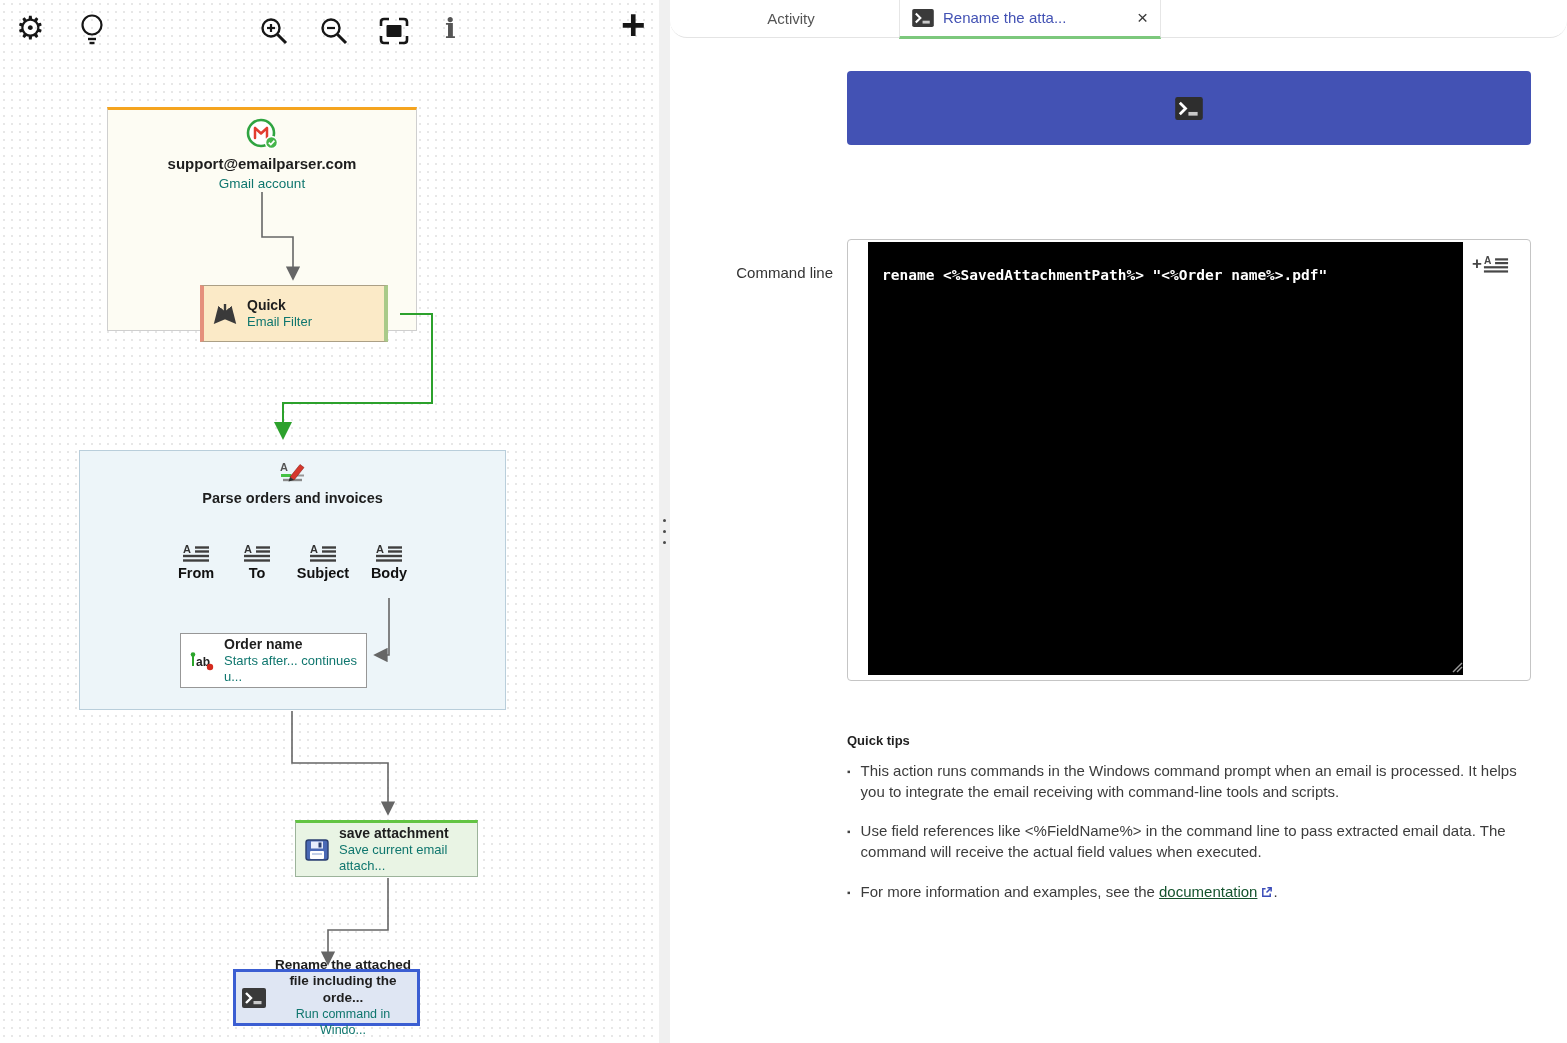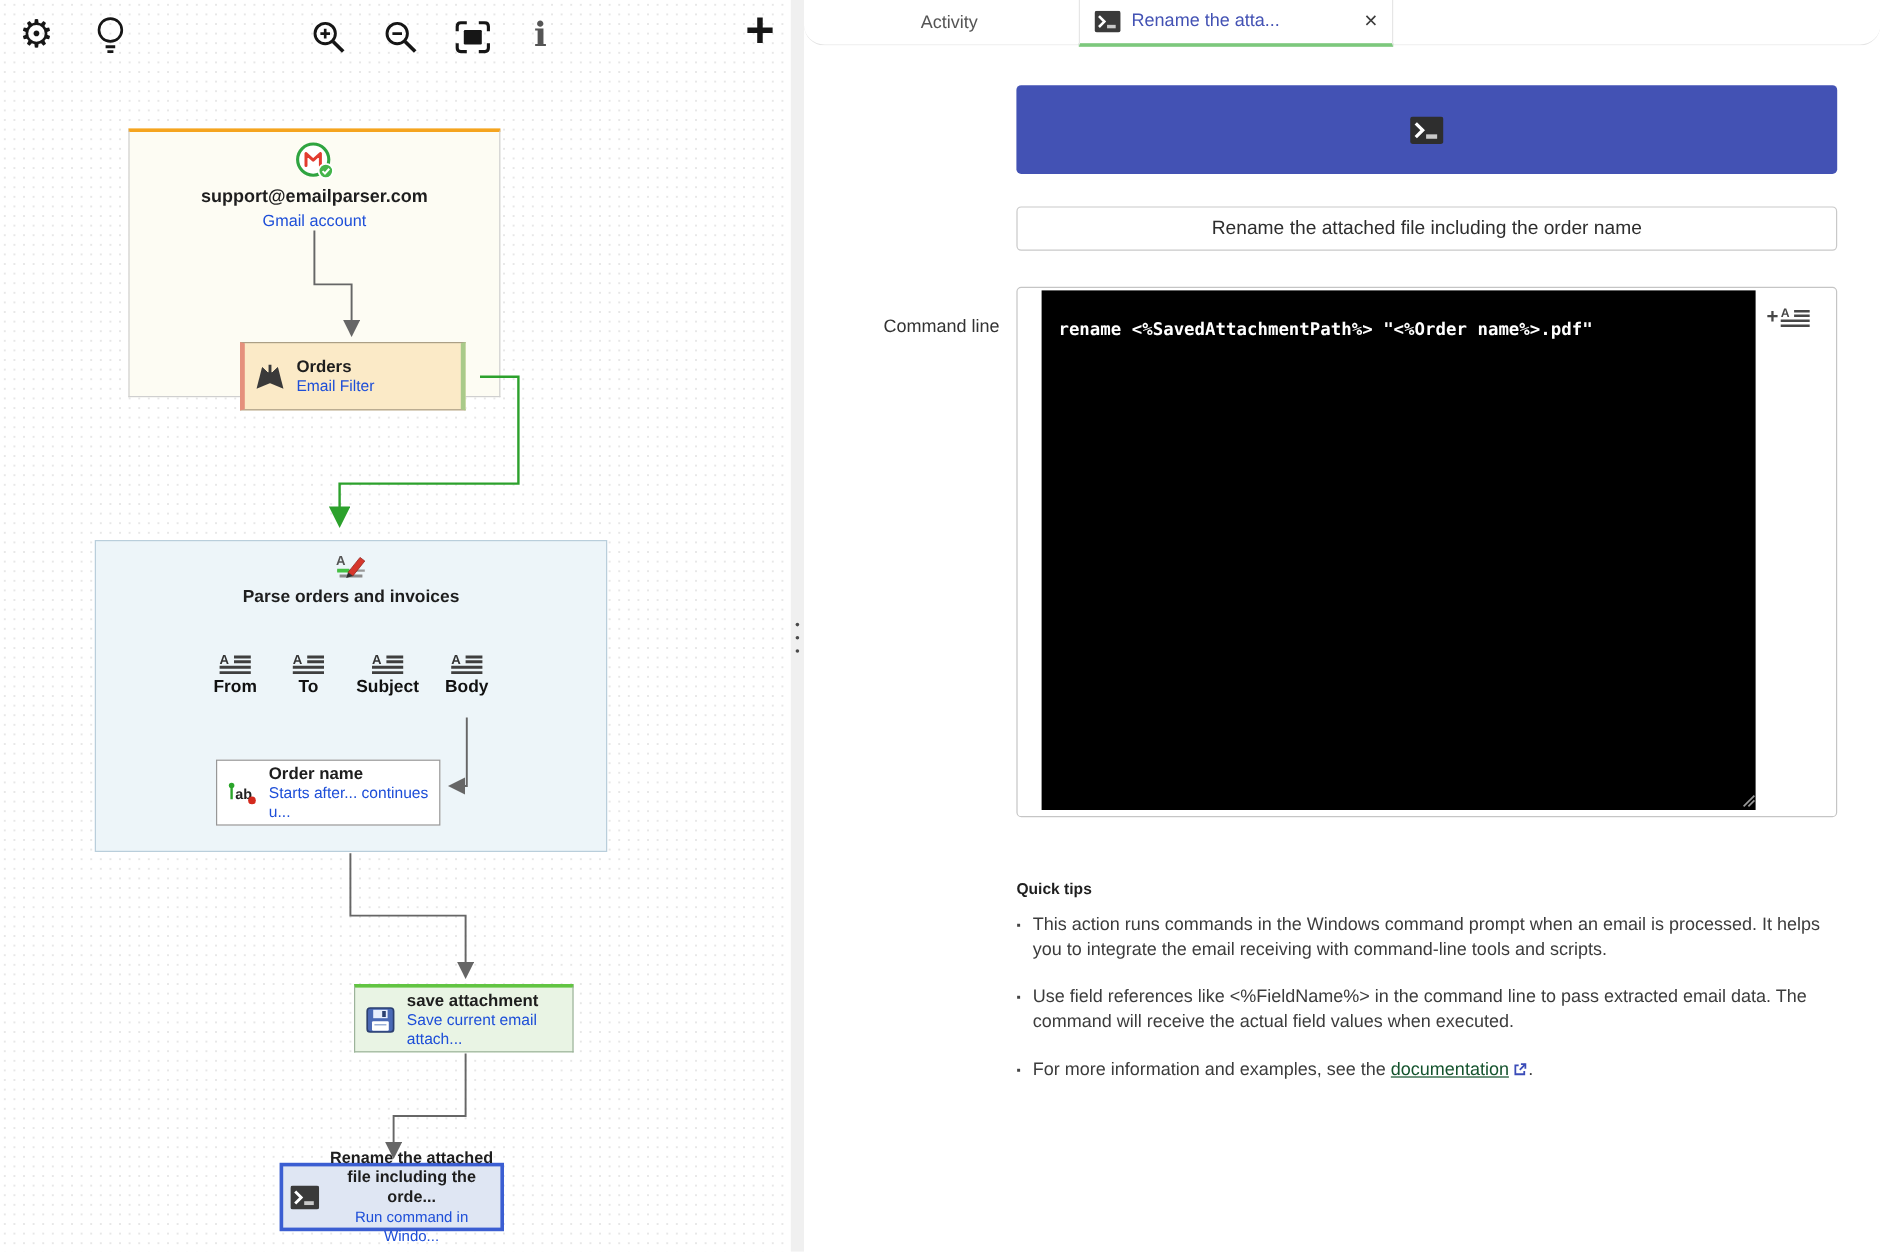--- a/index.html
+++ b/index.html
@@ -29,21 +29,21 @@
     background:#fbeac7; border:1px solid #ab9f85;
     border-left:4px solid #e5907c; border-right:4px solid #a9ca89; }
   #ordername-node { left:180px; top:633px; width:187px; height:55px;
     background:#fff; border:1px solid #979797; }
   #save-node { left:295px; top:820px; width:183px; height:57px;
     background:#e9f4e4; border:1px solid #9cb39a; border-top:3px solid #62c442; }
   #rename-node { left:233px; top:969px; width:187px; height:57px;
     background:#dfe6f3; border:3px solid #3b5ed2; padding:4px 6px; }
 
   .node-title { font-size:14px; font-weight:bold; color:#1e1e1e; line-height:1.25; }
-  .node-sub   { font-size:13px; color:#1d4ed8; line-height:1.25; }
+  .node-sub   { font-size:13px; color:#0f766e; line-height:1.25; }
   .tight .node-title { font-size:13.5px; }
   .tight .node-sub { font-size:12.5px; }
 
   #gmail-group .node-title { font-size:15px; margin-top:3px; }
   #gmail-group .node-sub { font-size:13.5px; margin-top:2px; }
   #parser-group .node-title { font-size:14.5px; margin-top:2px; }
   #parser-group .node-sub { font-size:13.5px; margin-top:1px; }
 
   .pfield { position:absolute; transform:translateX(-50%); text-align:center; width:80px; }
   .pfield .flabel { font-size:14.5px; font-weight:bold; color:#111; margin-top:2px; }
@@ -160,21 +160,21 @@
             <marker id="fa" markerWidth="7" markerHeight="7" refX="4" refY="3.5" orient="auto">
               <path d="M0,0 L7,3.5 L0,7 z" fill="#3a3a3a"></path>
             </marker>
           </defs>
         <line x1="13" y1="3" x2="13" y2="10" stroke="#3a3a3a" stroke-width="2.4"></line>
         <line x1="13" y1="10" x2="6.5" y2="17.5" stroke="#3a3a3a" stroke-width="2.4" marker-end="url(#fa)"></line>
         <line x1="13" y1="10" x2="19.5" y2="17.5" stroke="#3a3a3a" stroke-width="2.4" marker-end="url(#fa)"></line>
       </svg>
     </span>
     <span>
-      <div class="node-title">Orders</div>
+      <div class="node-title">Quick</div>
       <div class="node-sub">Email Filter</div>
     </span>
   </div>
 
   <div class="group" id="parser-group">
     <div style="margin-top:8px;">
       <svg class="inline" width="30" height="28" viewBox="0 0 30 28">
         <text x="2" y="12" font-size="11" font-weight="bold" fill="#555" font-family="Liberation Sans, sans-serif">A</text>
         <line x1="3" y1="16.5" x2="26" y2="16.5" stroke="#989898" stroke-width="2"></line>
         <line x1="3" y1="16.5" x2="13" y2="16.5" stroke="#44c144" stroke-width="3"></line>
@@ -324,21 +324,20 @@
   <button id="run-btn">
     <span>
       <svg width="28" height="23" viewBox="0 0 24 20">
         <rect x="0" y="0" width="24" height="20" rx="2" fill="#2e2e2e"></rect>
         <polyline points="4,5 9,10 4,15" fill="none" stroke="#fff" stroke-width="2.4"></polyline>
         <rect x="11.5" y="13" width="8" height="3.2" fill="#c9c9c9"></rect>
       </svg>
     </span>
   </button>
 
-  <input id="name-input" type="text" value="Rename the attached file including the order name" style="">
 
   <div id="cmd-label">Command line</div>
 
   <div id="cmd-box">
     <textarea id="cmd-text" spellcheck="false" style="">rename &lt;%SavedAttachmentPath%&gt; "&lt;%Order name%&gt;.pdf"</textarea>
     <svg id="cmd-resize" width="12" height="12" viewBox="0 0 12 12">
       <line x1="2" y1="11" x2="11" y2="2" stroke="#999" stroke-width="1.4"></line>
       <line x1="6" y1="11" x2="11" y2="6" stroke="#999" stroke-width="1.4"></line>
     </svg>
     <span id="add-field-btn">

